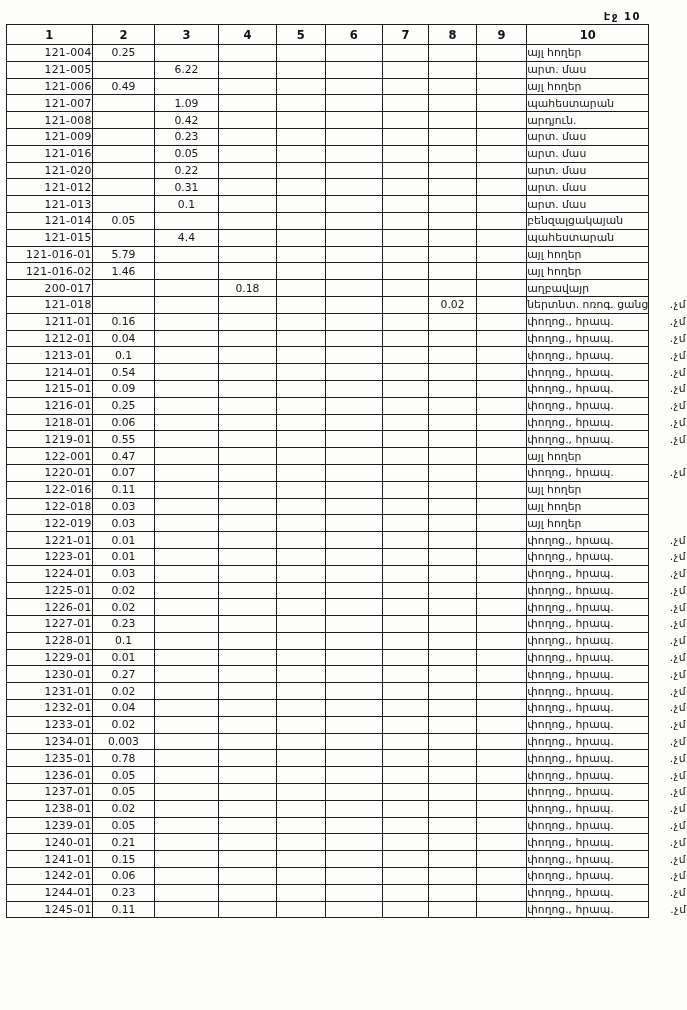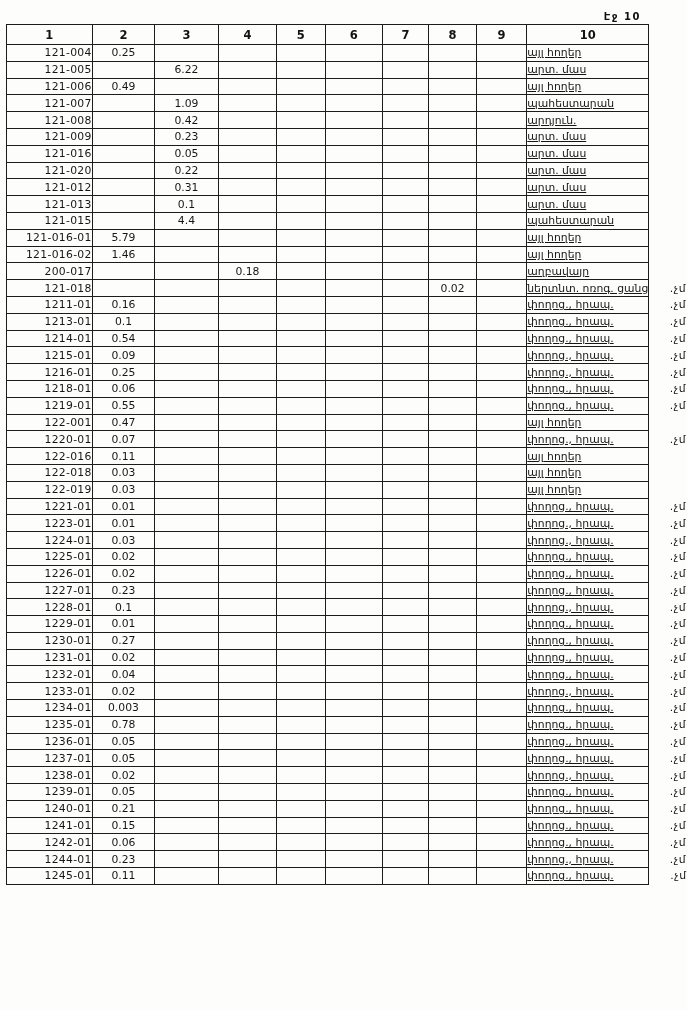--- a/index.html
+++ b/index.html
@@ -57,21 +57,20 @@
     padding-left: 4px;
     letter-spacing: 0.3px;
   }
   td.val {
     text-align: center;
   }
   td.land {
     text-align: left;
     padding-left: 3px;
     font-size: 10.5px;
-    text-decoration: underline;
   }
   td.mark, th.mark {
     border: none !important;
     background: transparent;
     font-size: 8px;
     color: #454545;
     text-align: right;
     padding-left: 7px;
     letter-spacing: 0.5px;
   }
@@ -235,20 +234,33 @@
         <td class="val bordered"></td>
         <td class="val bordered"></td>
         <td class="val bordered"></td>
         <td class="val bordered"></td>
         <td class="val bordered"></td>
         <td class="val bordered"></td>
         <td class="land bordered">արտ. մաս</td>
         <td class="mark"></td>
       </tr>
       <tr>
+        <td class="code bordered">121-014</td>
+        <td class="val bordered">0.05</td>
+        <td class="val bordered"></td>
+        <td class="val bordered"></td>
+        <td class="val bordered"></td>
+        <td class="val bordered"></td>
+        <td class="val bordered"></td>
+        <td class="val bordered"></td>
+        <td class="val bordered"></td>
+        <td class="land bordered">բենզալցակայան</td>
+        <td class="mark"></td>
+      </tr>
+      <tr>
         <td class="code bordered">121-015</td>
         <td class="val bordered"></td>
         <td class="val bordered">4.4</td>
         <td class="val bordered"></td>
         <td class="val bordered"></td>
         <td class="val bordered"></td>
         <td class="val bordered"></td>
         <td class="val bordered"></td>
         <td class="val bordered"></td>
         <td class="land bordered">պահեստարան</td>
@@ -302,20 +314,33 @@
         <td class="val bordered"></td>
         <td class="val bordered"></td>
         <td class="val bordered">0.02</td>
         <td class="val bordered"></td>
         <td class="land bordered">ներտնտ. ոռոգ. ցանց</td>
         <td class="mark">.չմ</td>
       </tr>
       <tr>
         <td class="code bordered">1211-01</td>
         <td class="val bordered">0.16</td>
+        <td class="val bordered"></td>
+        <td class="val bordered"></td>
+        <td class="val bordered"></td>
+        <td class="val bordered"></td>
+        <td class="val bordered"></td>
+        <td class="val bordered"></td>
+        <td class="val bordered"></td>
+        <td class="land bordered">փողոց., հրապ.</td>
+        <td class="mark">.չմ</td>
+      </tr>
+      <tr>
+        <td class="code bordered">1212-01</td>
+        <td class="val bordered">0.04</td>
         <td class="val bordered"></td>
         <td class="val bordered"></td>
         <td class="val bordered"></td>
         <td class="val bordered"></td>
         <td class="val bordered"></td>
         <td class="val bordered"></td>
         <td class="val bordered"></td>
         <td class="land bordered">փողոց., հրապ.</td>
         <td class="mark">.չմ</td>
       </tr>

